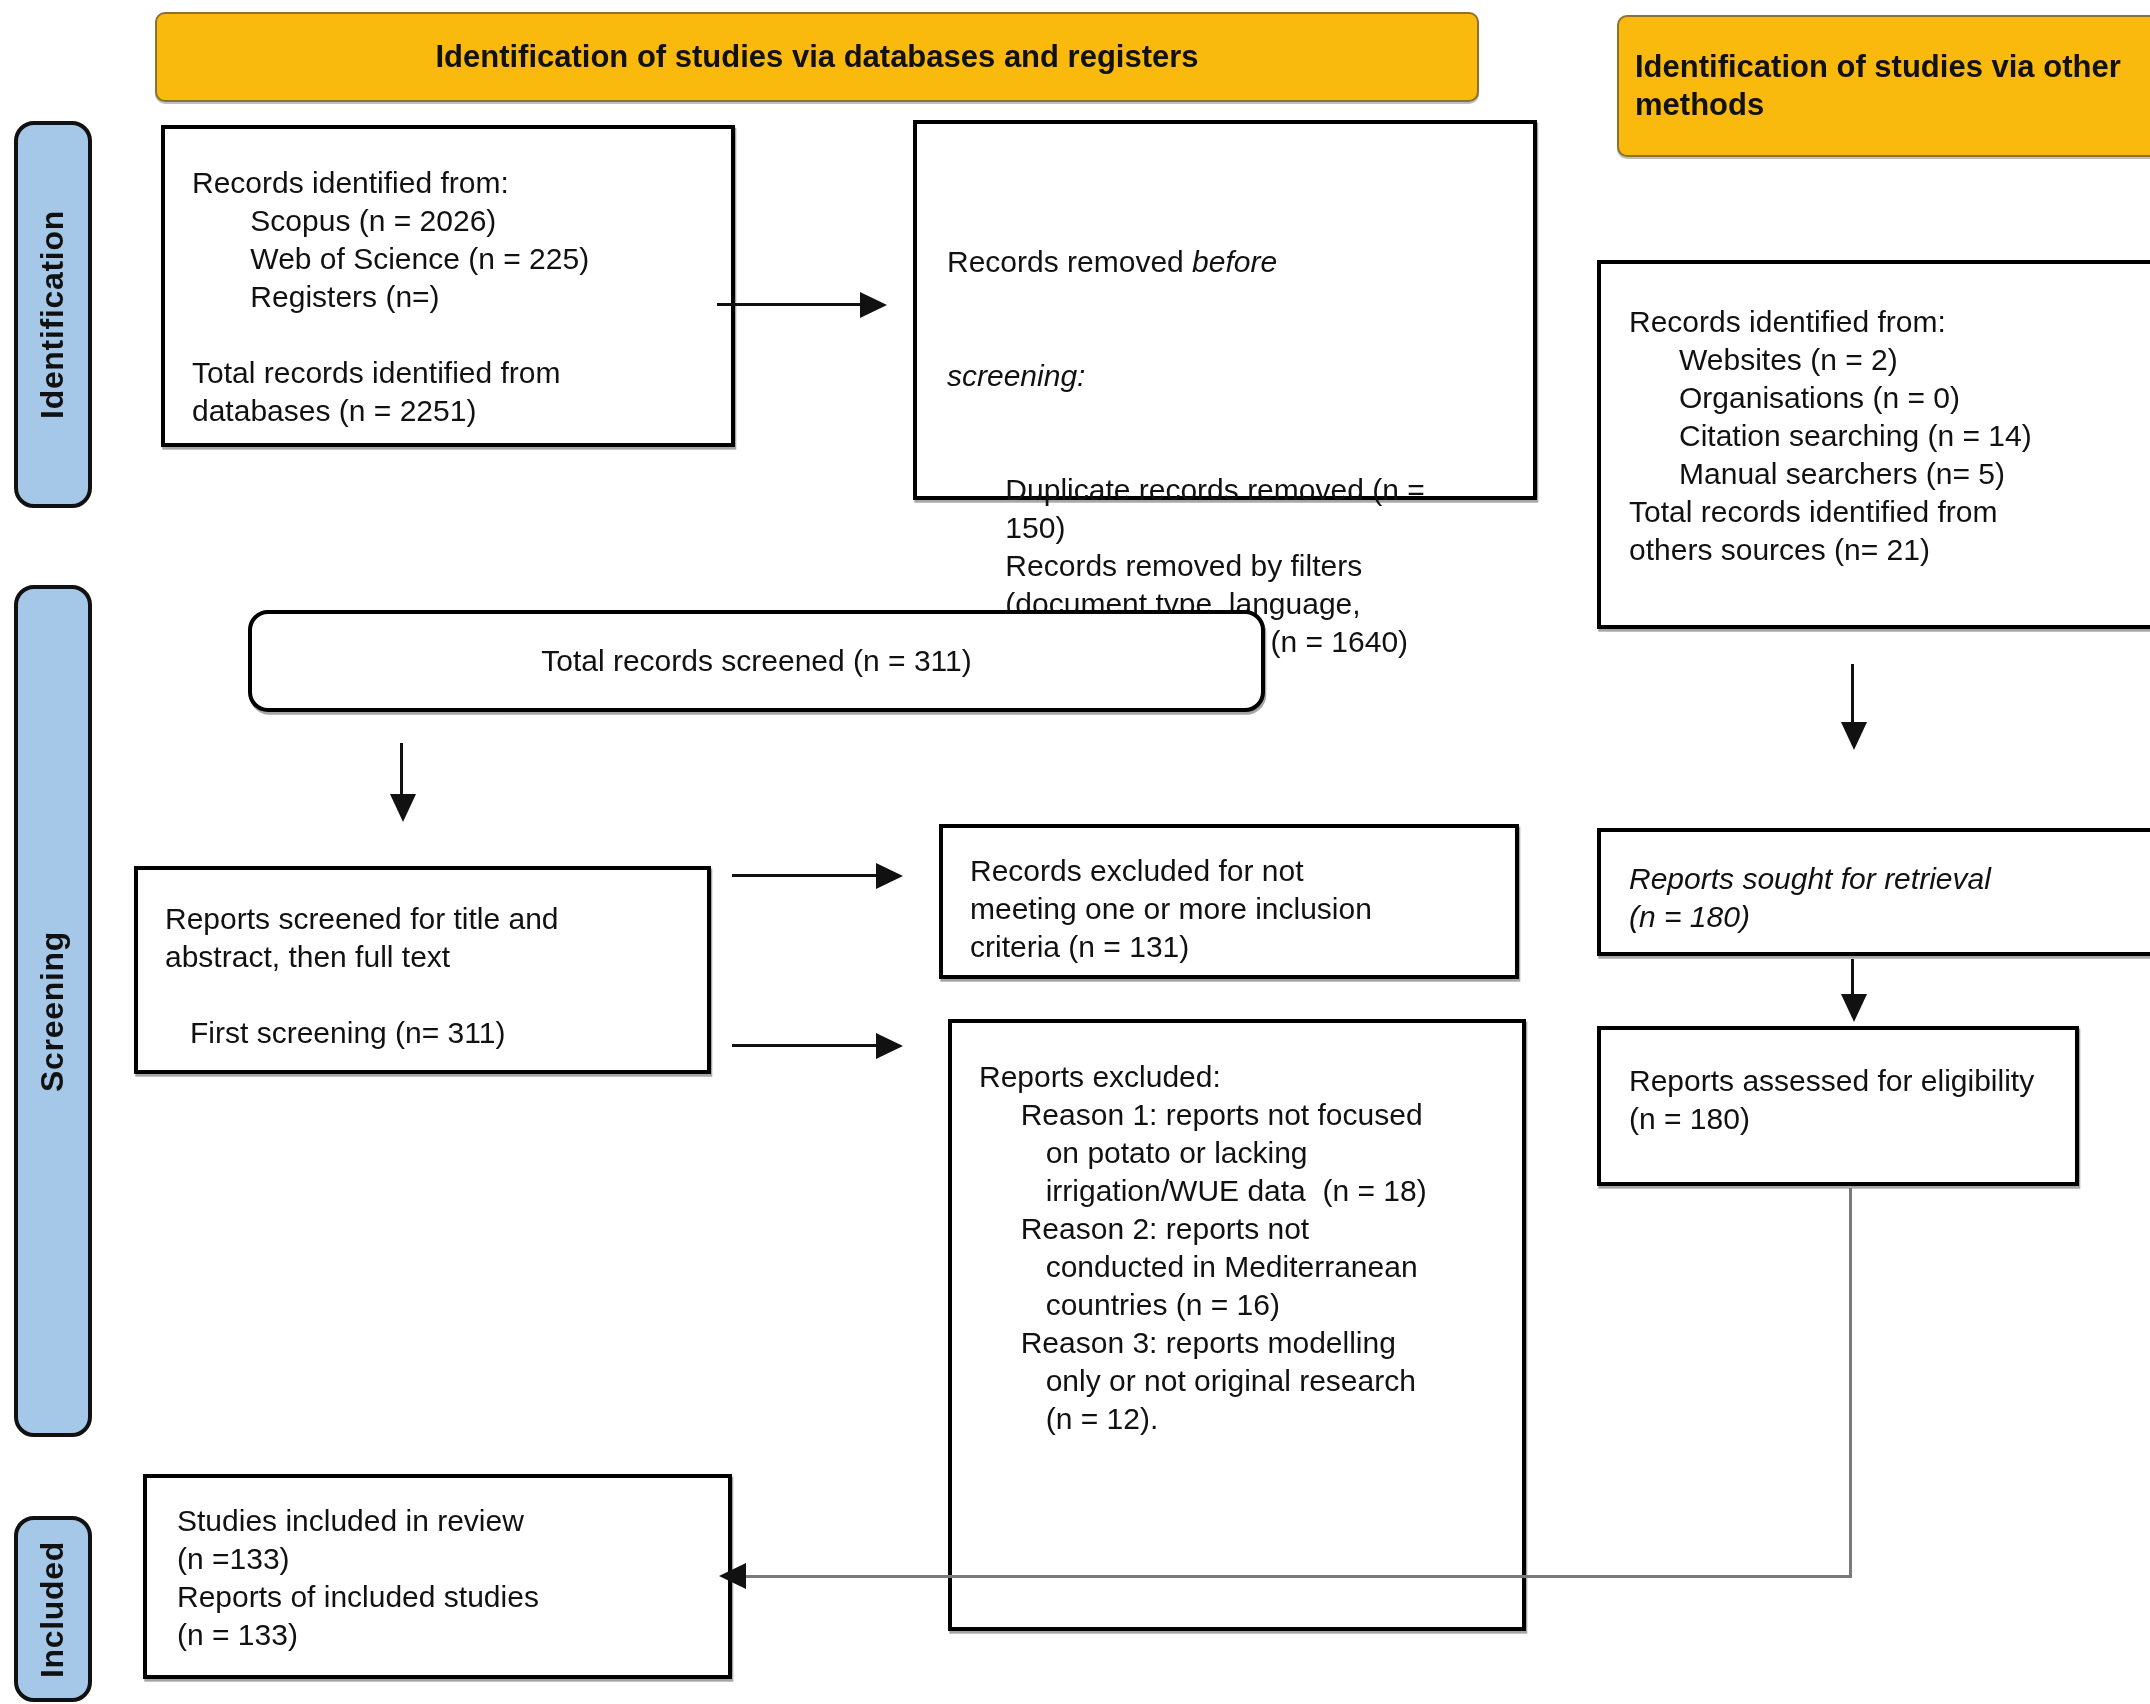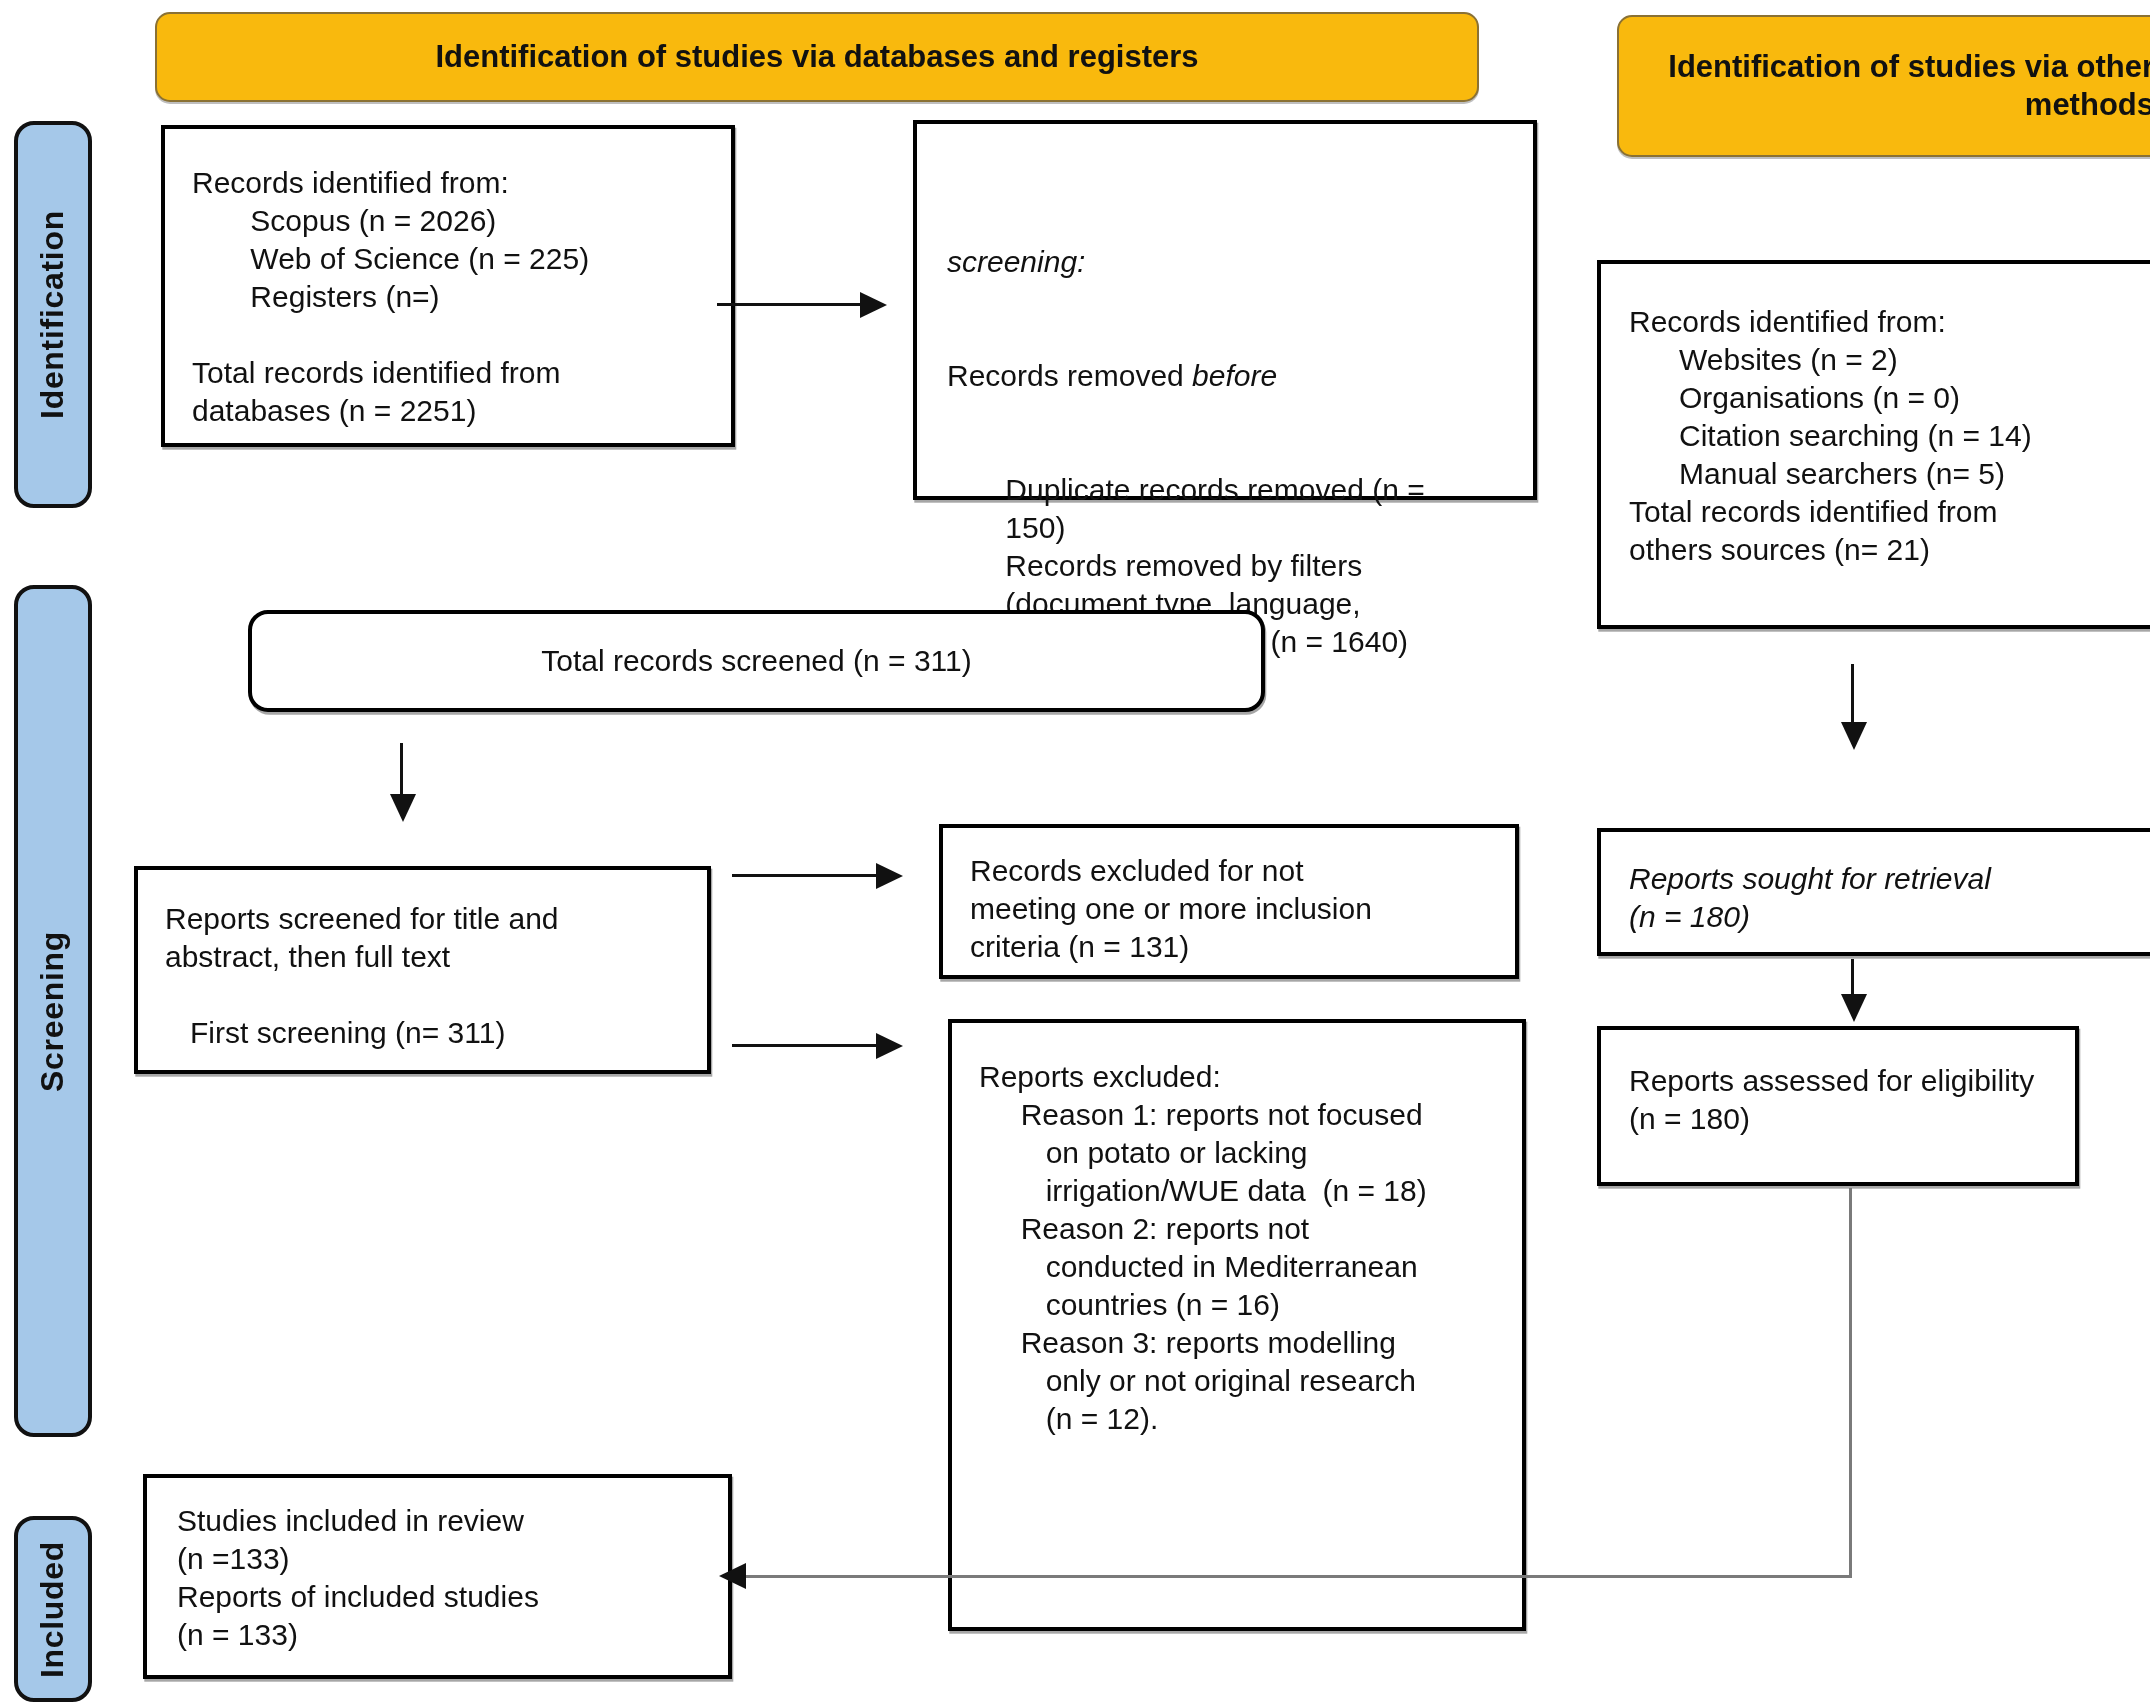--- a/index.html
+++ b/index.html
@@ -9,25 +9,25 @@
     height: 1704px;
     background: #ffffff;
     font-family: "Liberation Sans", sans-serif;
     color: var(--text, #111);
     overflow: hidden;
   }
   .banner {
     position: absolute;
     background: var(--banner_fill, #F9B90D);
     border: 2.7px solid var(--banner_border, #8A7134);
-    border-radius: 15px;
+    border-radius: 10px;
     display: flex;
     align-items: center;
     justify-content: center;
-    text-align: right;
+    text-align: left;
     font-weight: bold;
     font-size: 31px;
     line-height: 38px;
     box-shadow: 0 2px 0 rgba(0,0,0,0.25);
   }
   .stage {
     position: absolute;
     background: var(--stage_fill, #A5C8E9);
     border: 4.7px solid var(--stage_border, #111);
     border-radius: 20px;
@@ -97,22 +97,22 @@
        Scopus (n = 2026)
        Web of Science (n = 225)
        Registers (n=)
 
 Total records identified from
 databases (n = 2251)</div>
   </div>
 
   <div class="box" style="left:894px; top:120px; width:624px; height:380px; padding:43px 16px 0 30px;">
     <div class="box-text">
+      <div><span>Records removed </span><span class="italic">before</span></div>
       <div><span class="italic">screening:</span></div>
-      <div><span>Records removed </span><span class="italic">before</span></div>
       <div>       Duplicate records removed (n =
        150)
        Records removed by filters
        (document type, language,
        geographic criteria) (n = 1640)</div>
     </div>
   </div>
 
   <div class="box center-box" style="left:229px; top:610px; width:1017px; height:102px;">
     <div class="box-text">Total records screened (n = 311)</div>

